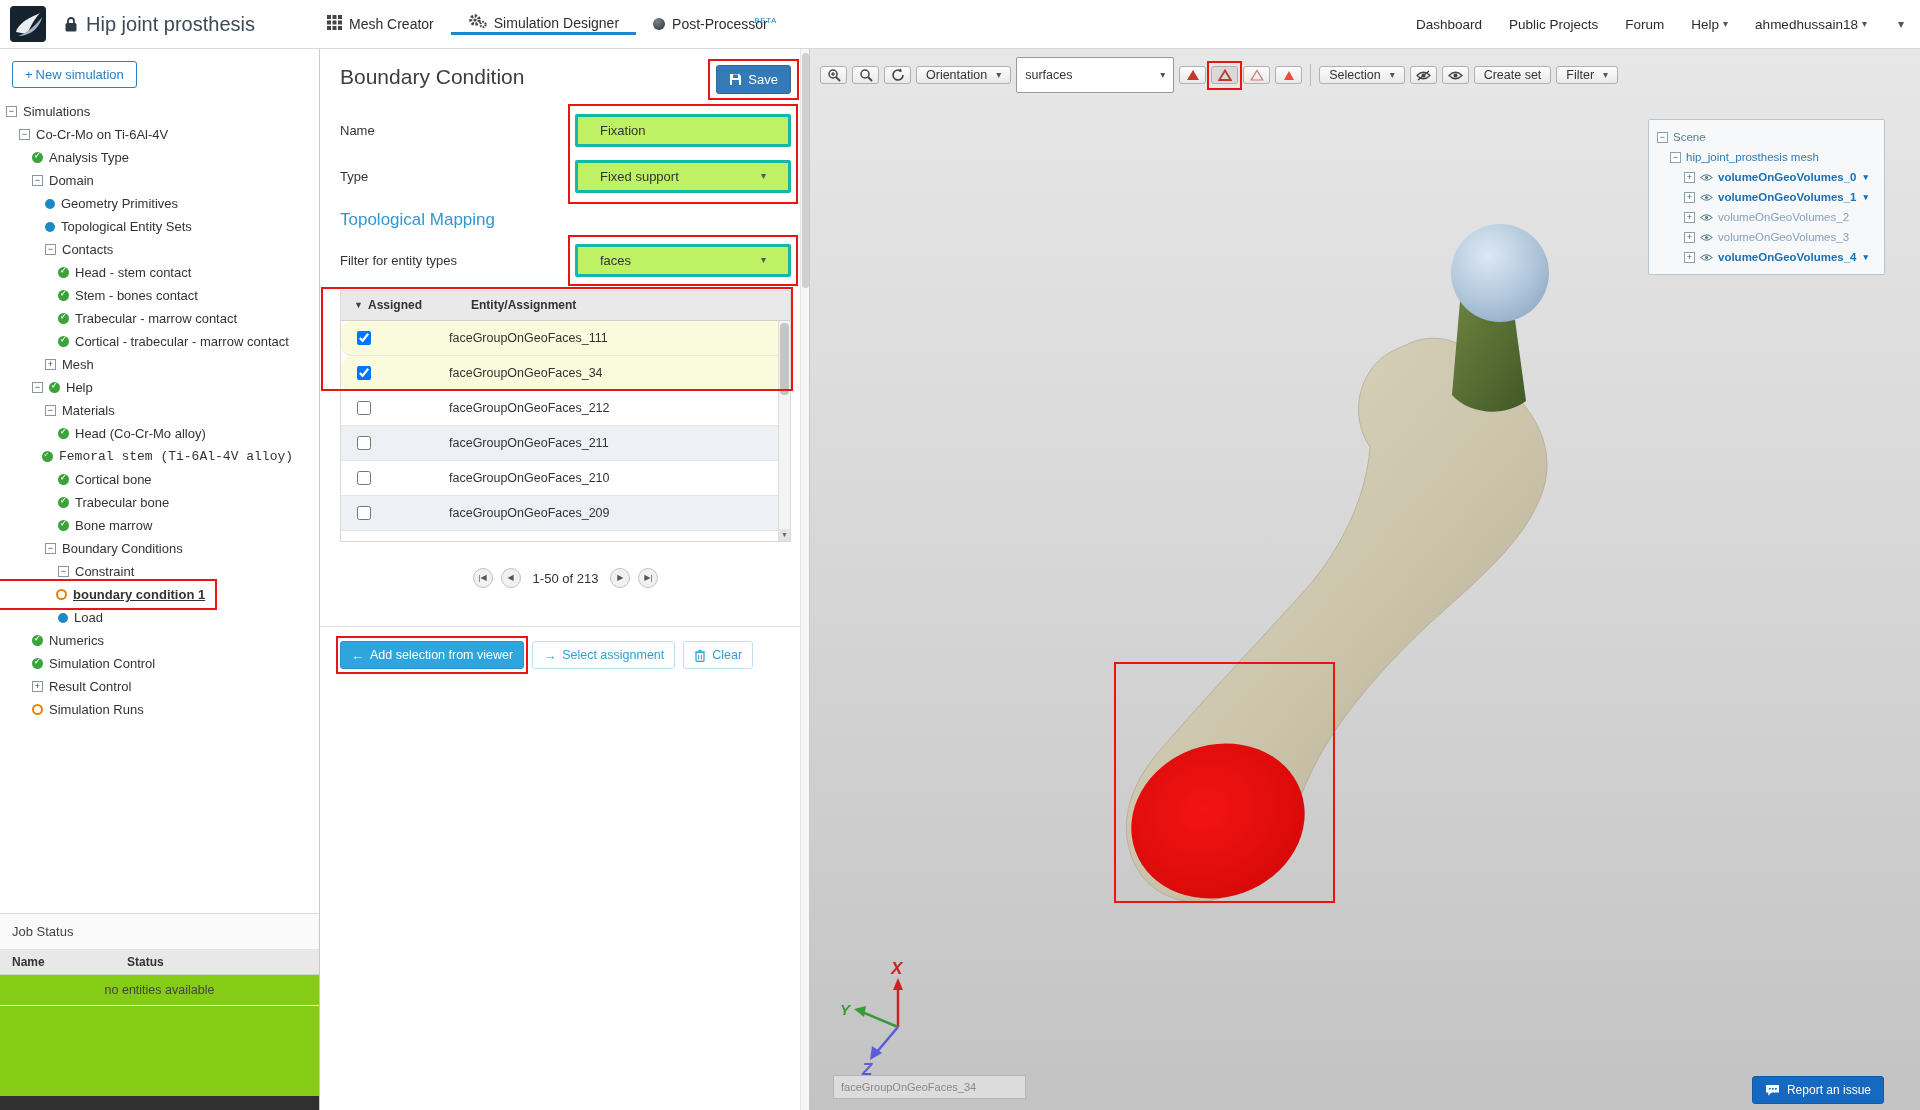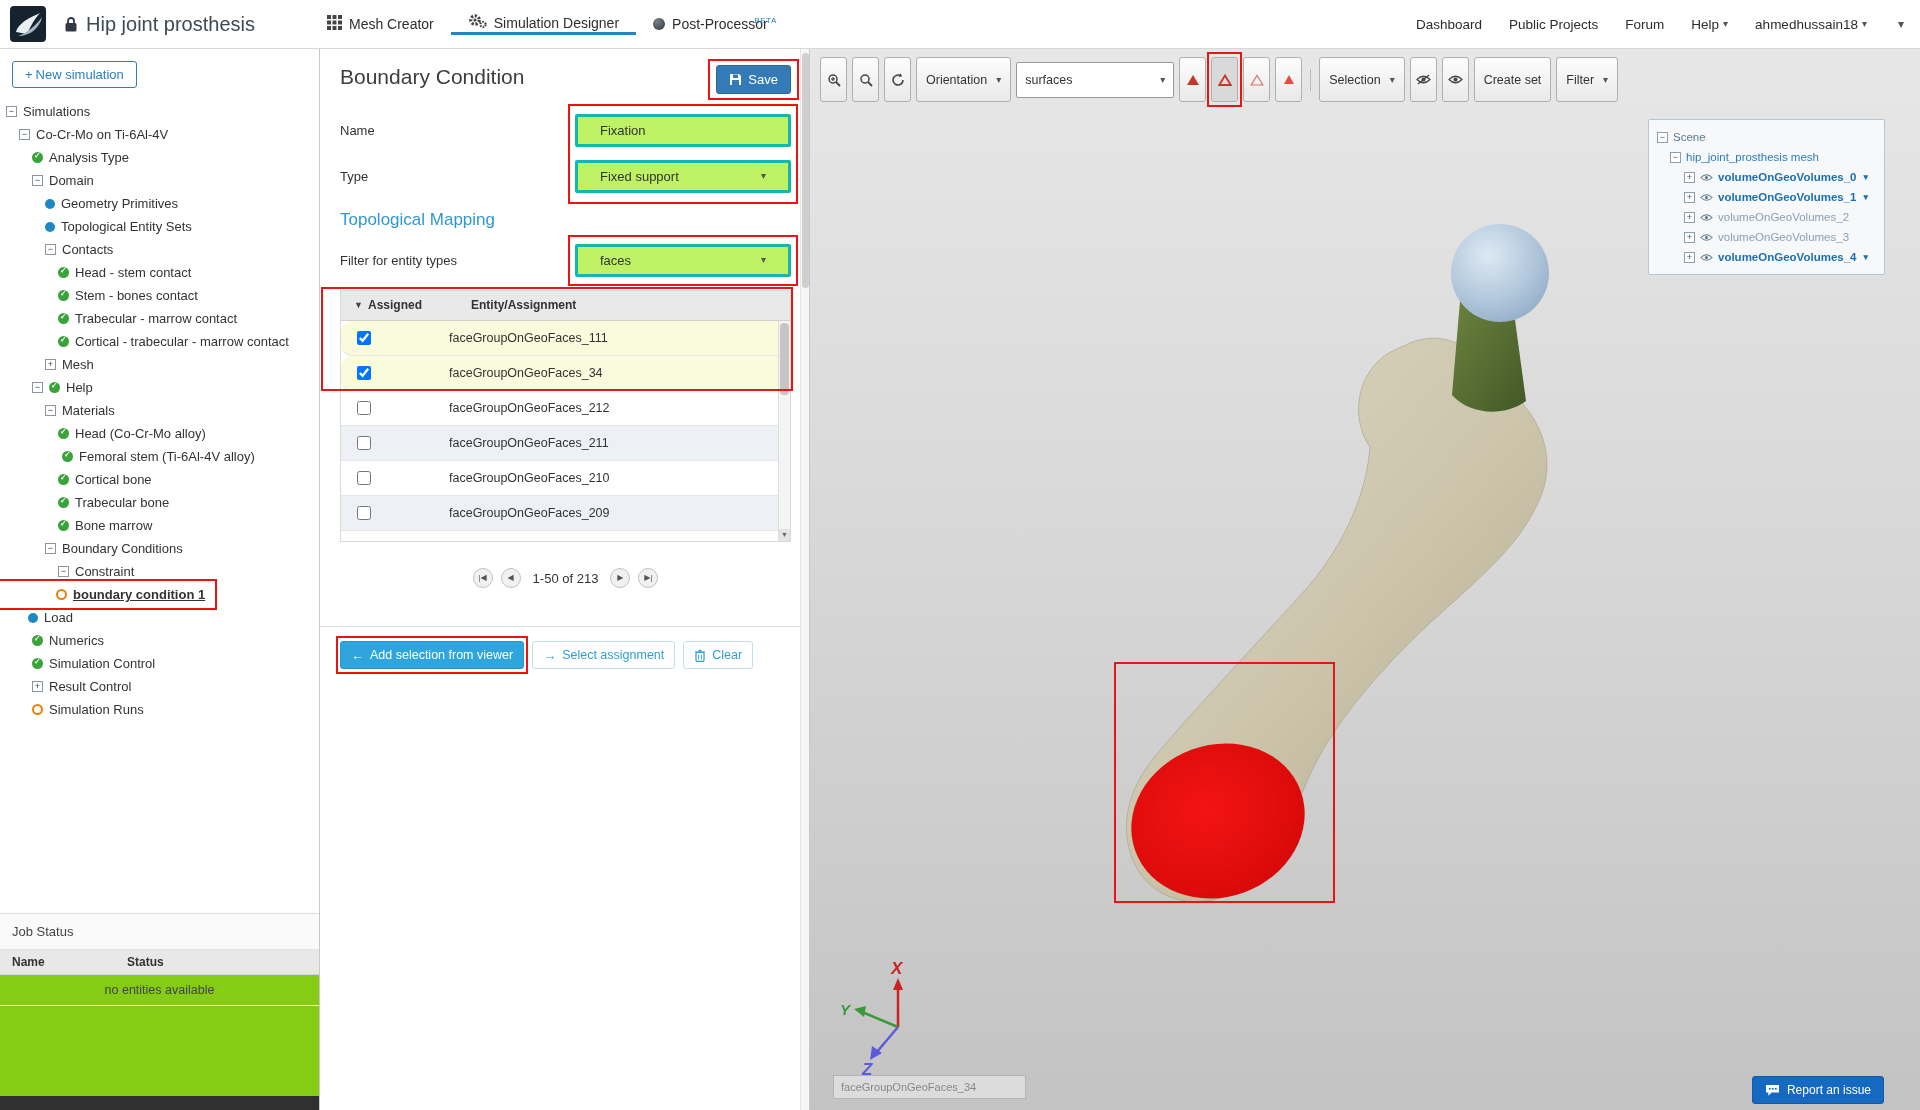--- a/index.html
+++ b/index.html
@@ -93,21 +93,21 @@
   .aicon { font-size:13px; line-height:1; }
   .addsel-ann { inset:-5px -4px; }
 
   .panel-scroll { position:absolute; top:0; right:0; bottom:0; width:9px; background:#f6f6f6; border-left:1px solid #e5e5e5; }
   .panel-scroll .thumb { position:absolute; top:4px; left:1px; width:7px; height:235px; background:#cfcfcf; border-radius:4px; }
 
   
   .viewer { flex:1; position:relative; overflow:hidden; background:linear-gradient(180deg,#e7e7e7 0%,#d8d8d8 45%,#c3c3c3 100%); }
   .scene { position:absolute; left:0; top:0; }
   .vtoolbar { position:absolute; left:10px; top:8px; display:flex; align-items:center; gap:5px; z-index:5; }
-  .vbtn { height:45px; padding:0 9px; background:linear-gradient(#fdfdfd,#e9e9e9); border:1px solid #b0b0b0; border-radius:3px; font-size:12.5px; color:#333; display:inline-flex; align-items:center; gap:5px; }
+  .vbtn { height:18px; padding:0 9px; background:linear-gradient(#fdfdfd,#e9e9e9); border:1px solid #b0b0b0; border-radius:3px; font-size:12.5px; color:#333; display:inline-flex; align-items:center; gap:5px; }
   .vbtn.ic { width:27px; padding:0; justify-content:center; }
   .vbtn.pressed { background:#d9d9d9; }
   .vsel { width:158px; height:36px; background:#fff; border:1px solid #999; border-radius:2px; font-size:12.5px; color:#333; padding:0 8px; display:flex; align-items:center; justify-content:space-between; cursor:pointer; }
   .vsep { width:1px; height:22px; background:#bbb; margin:0 3px; }
   .tri-ann { inset:-5px -4px; }
 
   .scenetree { position:absolute; left:838px; top:70px; width:237px; background:rgba(248,250,252,0.93); border:1px solid #b9c6d0; border-radius:2px; padding:7px 8px; z-index:5; }
   .sv-row { display:flex; align-items:center; gap:5px; height:20px; font-size:11.5px; color:#5a7a92; cursor:pointer; }
   .sv-row.mesh { padding-left:13px; color:#2e7cb8; }
   .sv-row.vol { padding-left:27px; color:#8aa0b8; }
@@ -250,21 +250,21 @@
             <span class="tlab">Help</span>
           </div>
           <div class="tree-item" style="padding-left: 45px;">
             <span class="tgl">−</span>
             <span class="tlab">Materials</span>
           </div>
           <div class="tree-item" style="padding-left: 58px;">
             <span class="st st-check"></span>
             <span class="tlab">Head (Co-Cr-Mo alloy)</span>
           </div>
-          <div class="tree-item" style="padding-left: 62px;">
+          <div class="tree-item" style="padding-left: 42px; font-family: Liberation Mono, monospace;">
             <span class="st st-check"></span>
             <span class="tlab">Femoral stem (Ti-6Al-4V alloy)</span>
           </div>
           <div class="tree-item" style="padding-left: 58px;">
             <span class="st st-check"></span>
             <span class="tlab">Cortical bone</span>
           </div>
           <div class="tree-item" style="padding-left: 58px;">
             <span class="st st-check"></span>
             <span class="tlab">Trabecular bone</span>
@@ -278,21 +278,21 @@
             <span class="tlab">Boundary Conditions</span>
           </div>
           <div class="tree-item" style="padding-left: 58px;">
             <span class="tgl">−</span>
             <span class="tlab">Constraint</span>
           </div>
           <div class="tree-item selected annotated" style="padding-left: 56px;">
             <span class="st st-circle"></span>
             <span class="tlab">boundary condition 1</span>
           </div>
-          <div class="tree-item" style="padding-left: 28px;">
+          <div class="tree-item" style="padding-left: 58px;">
             <span class="st st-dot"></span>
             <span class="tlab">Load</span>
           </div>
           <div class="tree-item" style="padding-left: 32px;">
             <span class="st st-check"></span>
             <span class="tlab">Numerics</span>
           </div>
           <div class="tree-item" style="padding-left: 32px;">
             <span class="st st-check"></span>
             <span class="tlab">Simulation Control</span>

